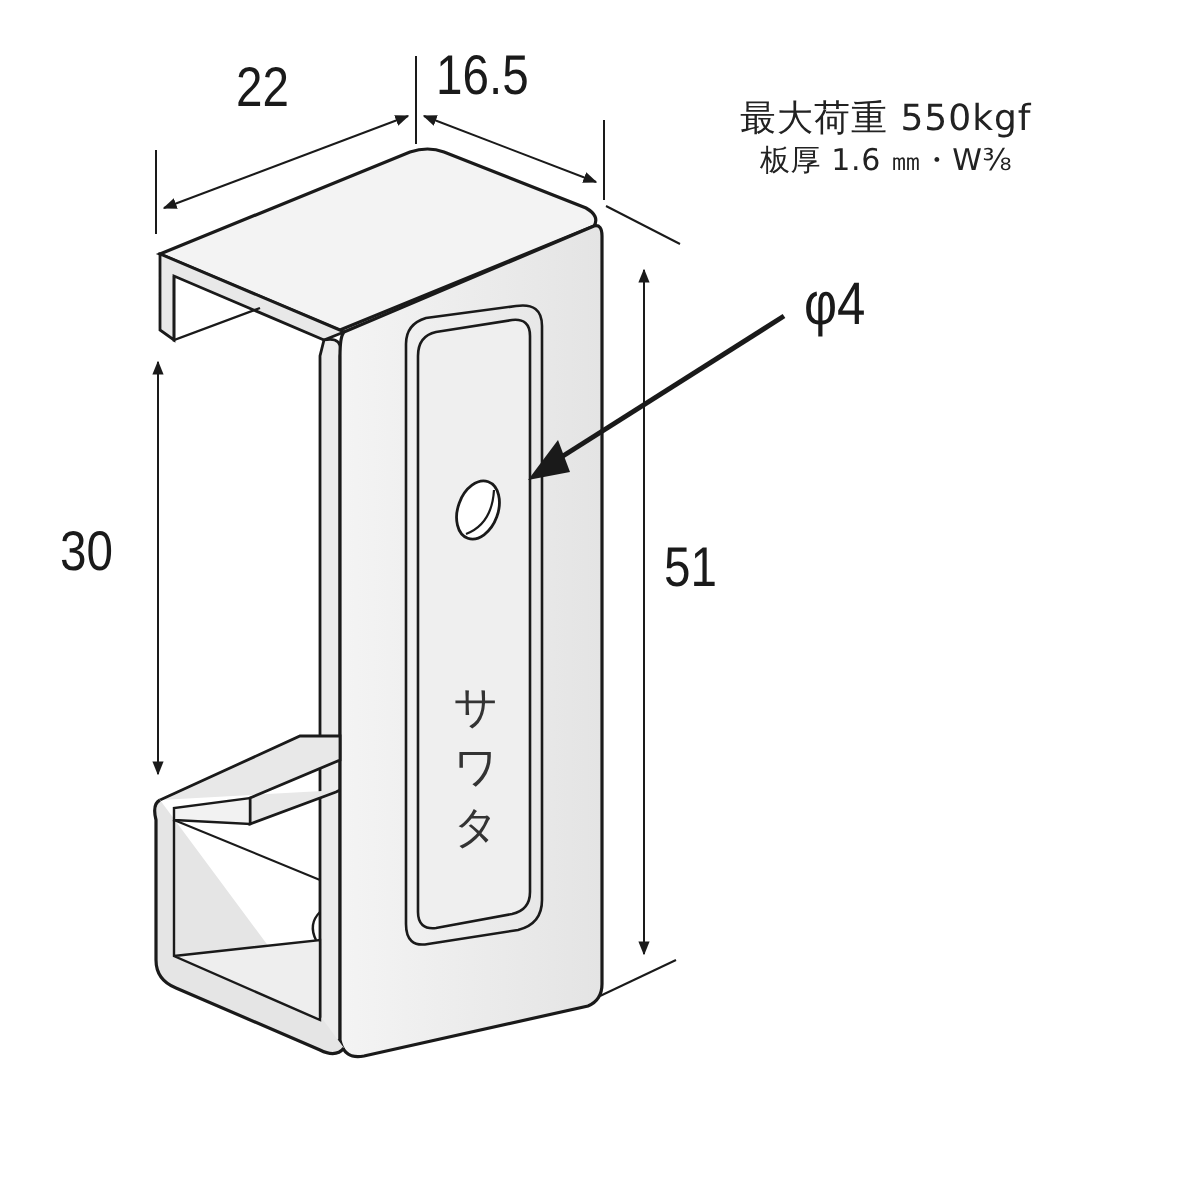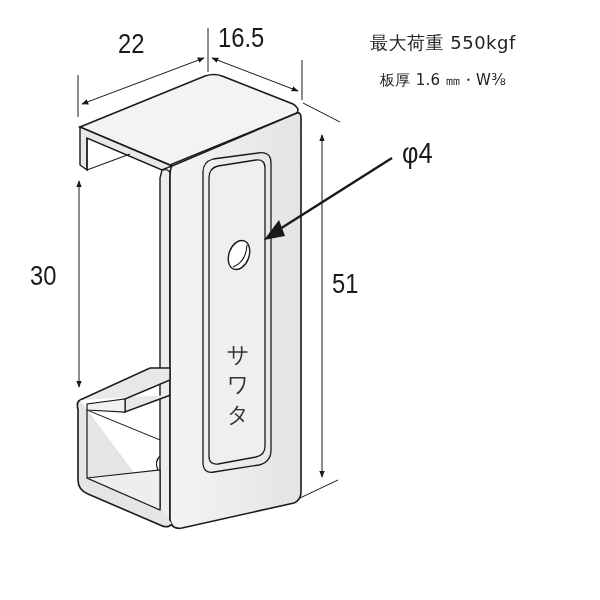--- a/index.html
+++ b/index.html
@@ -1,21 +1,21 @@
 <!DOCTYPE html>
 <html><head>
   <meta charset="utf-8">
   <style>
     html, body { margin: 0; padding: 0; background: #ffffff; }
     body { width: 600px; height: 600px; position: relative; overflow: hidden;
            font-family: "Liberation Sans", "DejaVu Sans", sans-serif; }
     #drawing { position: absolute; left: 0; top: 0; }
     .spec { position: absolute; left: 370px; color: #222; white-space: nowrap;
             font-family: "DejaVu Sans", "Liberation Sans", sans-serif; }
-    .spec1 { top: 31px; font-size: 18px; letter-spacing: 0.5px; }
+    .spec1 { top: 47px; font-size: 18px; letter-spacing: 0.5px; }
     .spec2 { top: 71px; font-size: 15px; letter-spacing: 0.3px; margin-left: 10px; }
     .dim { position: absolute; color: #1a1a1a; font-size: 28px; line-height: 1;
            font-family: "Liberation Sans", "DejaVu Sans", sans-serif; transform: scaleX(0.85); transform-origin: left top; }
     .katakana { position: absolute; left: 226px; top: 340px; width: 24px;
                 font-size: 22px; line-height: 30px; color: #333; text-align: center;
                 font-family: "DejaVu Sans", sans-serif; }
     .katakana span { display: block; }
   </style>
 </head>
 <body>

